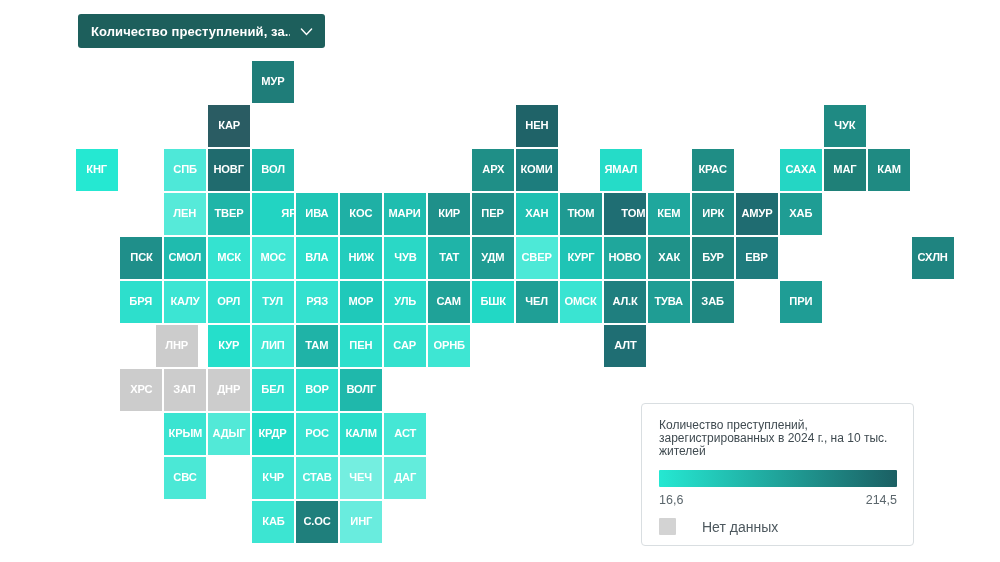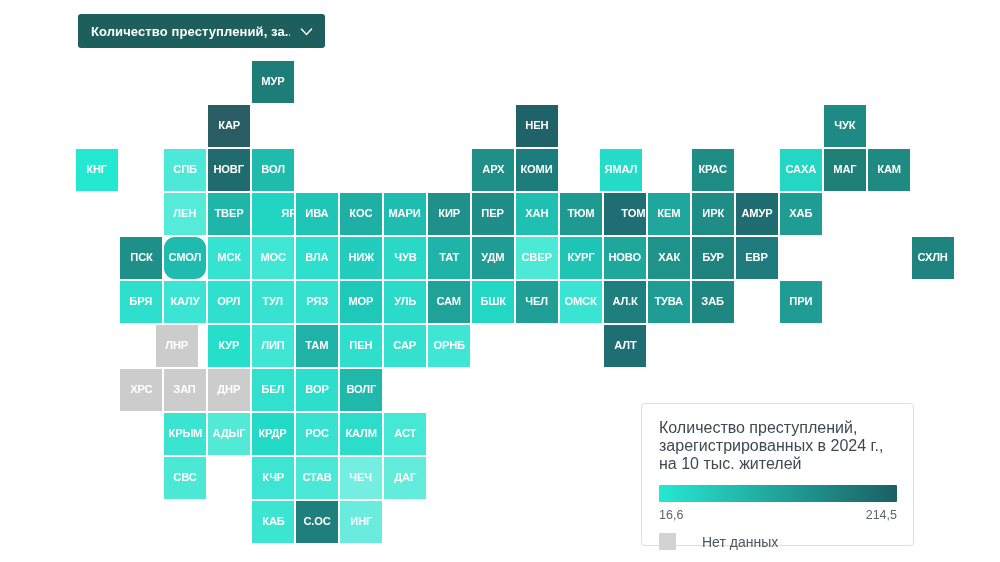--- a/index.html
+++ b/index.html
@@ -87,22 +87,22 @@
     width: 273px;
     height: 143px;
     background: #ffffff;
     border: 1px solid #d9dee1;
     border-radius: 4px;
     box-sizing: border-box;
     padding: 15px 17px 0 17px;
   }
   #legend .leg-title {
     color: #3f4a50;
-    font-size: 16px;
-    line-height: 18px;
+    font-size: 12px;
+    line-height: 13px;
     margin: 0 0 12px 0;
     max-width: 238px;
   }
   #legend .leg-bar {
     height: 17px;
     width: 238px;
     border-radius: 1px;
   }
   #legend .leg-scale {
     display: flex;
@@ -229,21 +229,21 @@
     </div>
     <div class="tile" style="left: 736px; top: 193px; width: 42px; height: 42px; background: rgb(31, 108, 113);">
       <span class="tlabel">АМУР</span>
     </div>
     <div class="tile" style="left: 780px; top: 193px; width: 42px; height: 42px; background: rgb(31, 157, 148);">
       <span class="tlabel">ХАБ</span>
     </div>
     <div class="tile" style="left: 120px; top: 237px; width: 42px; height: 42px; background: rgb(31, 143, 138);">
       <span class="tlabel">ПСК</span>
     </div>
-    <div class="tile" style="left: 164px; top: 237px; width: 42px; height: 42px; background: rgb(31, 187, 174); border-radius: 11px;">
+    <div class="tile" style="left: 164px; top: 237px; width: 42px; height: 42px; background: rgb(31, 187, 174);">
       <span class="tlabel">СМОЛ</span>
     </div>
     <div class="tile" style="left: 208px; top: 237px; width: 42px; height: 42px; background: rgb(52, 227, 208);">
       <span class="tlabel">МСК</span>
     </div>
     <div class="tile" style="left: 252px; top: 237px; width: 42px; height: 42px; background: rgb(65, 231, 213);">
       <span class="tlabel">МОС</span>
     </div>
     <div class="tile" style="left: 296px; top: 237px; width: 42px; height: 42px; background: rgb(45, 223, 204);">
       <span class="tlabel">ВЛА</span>

